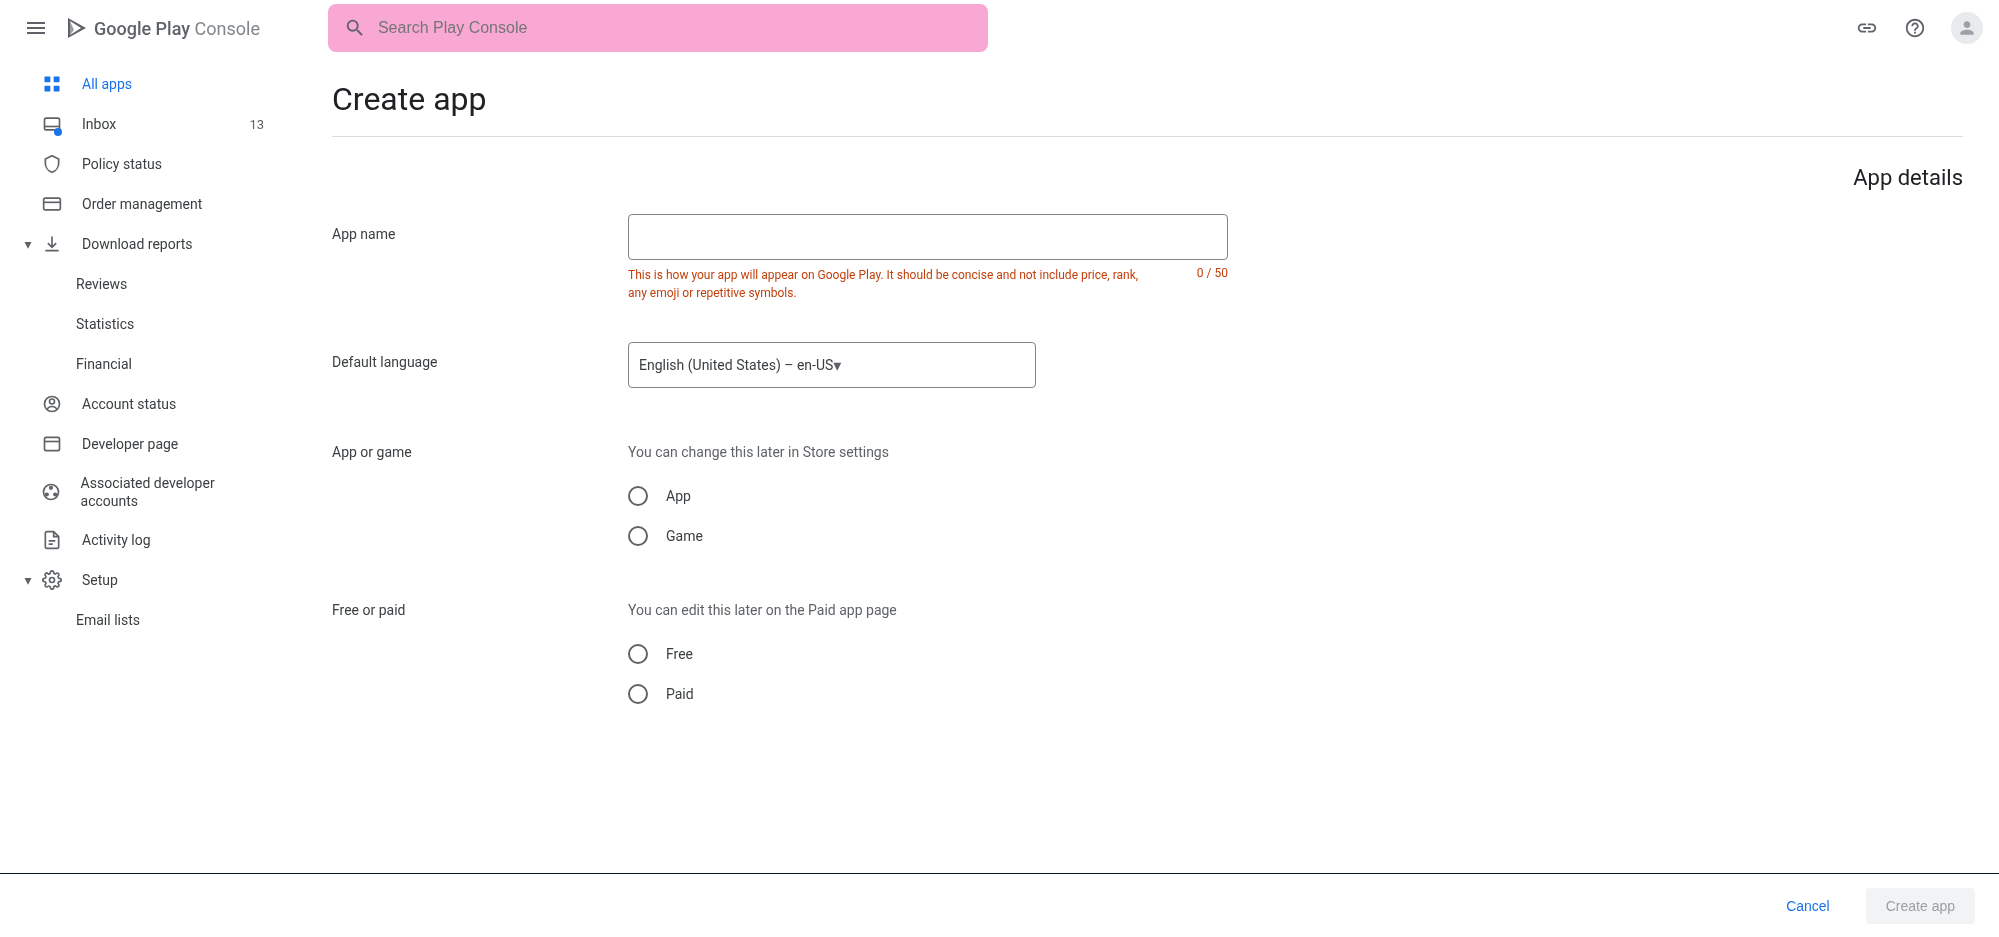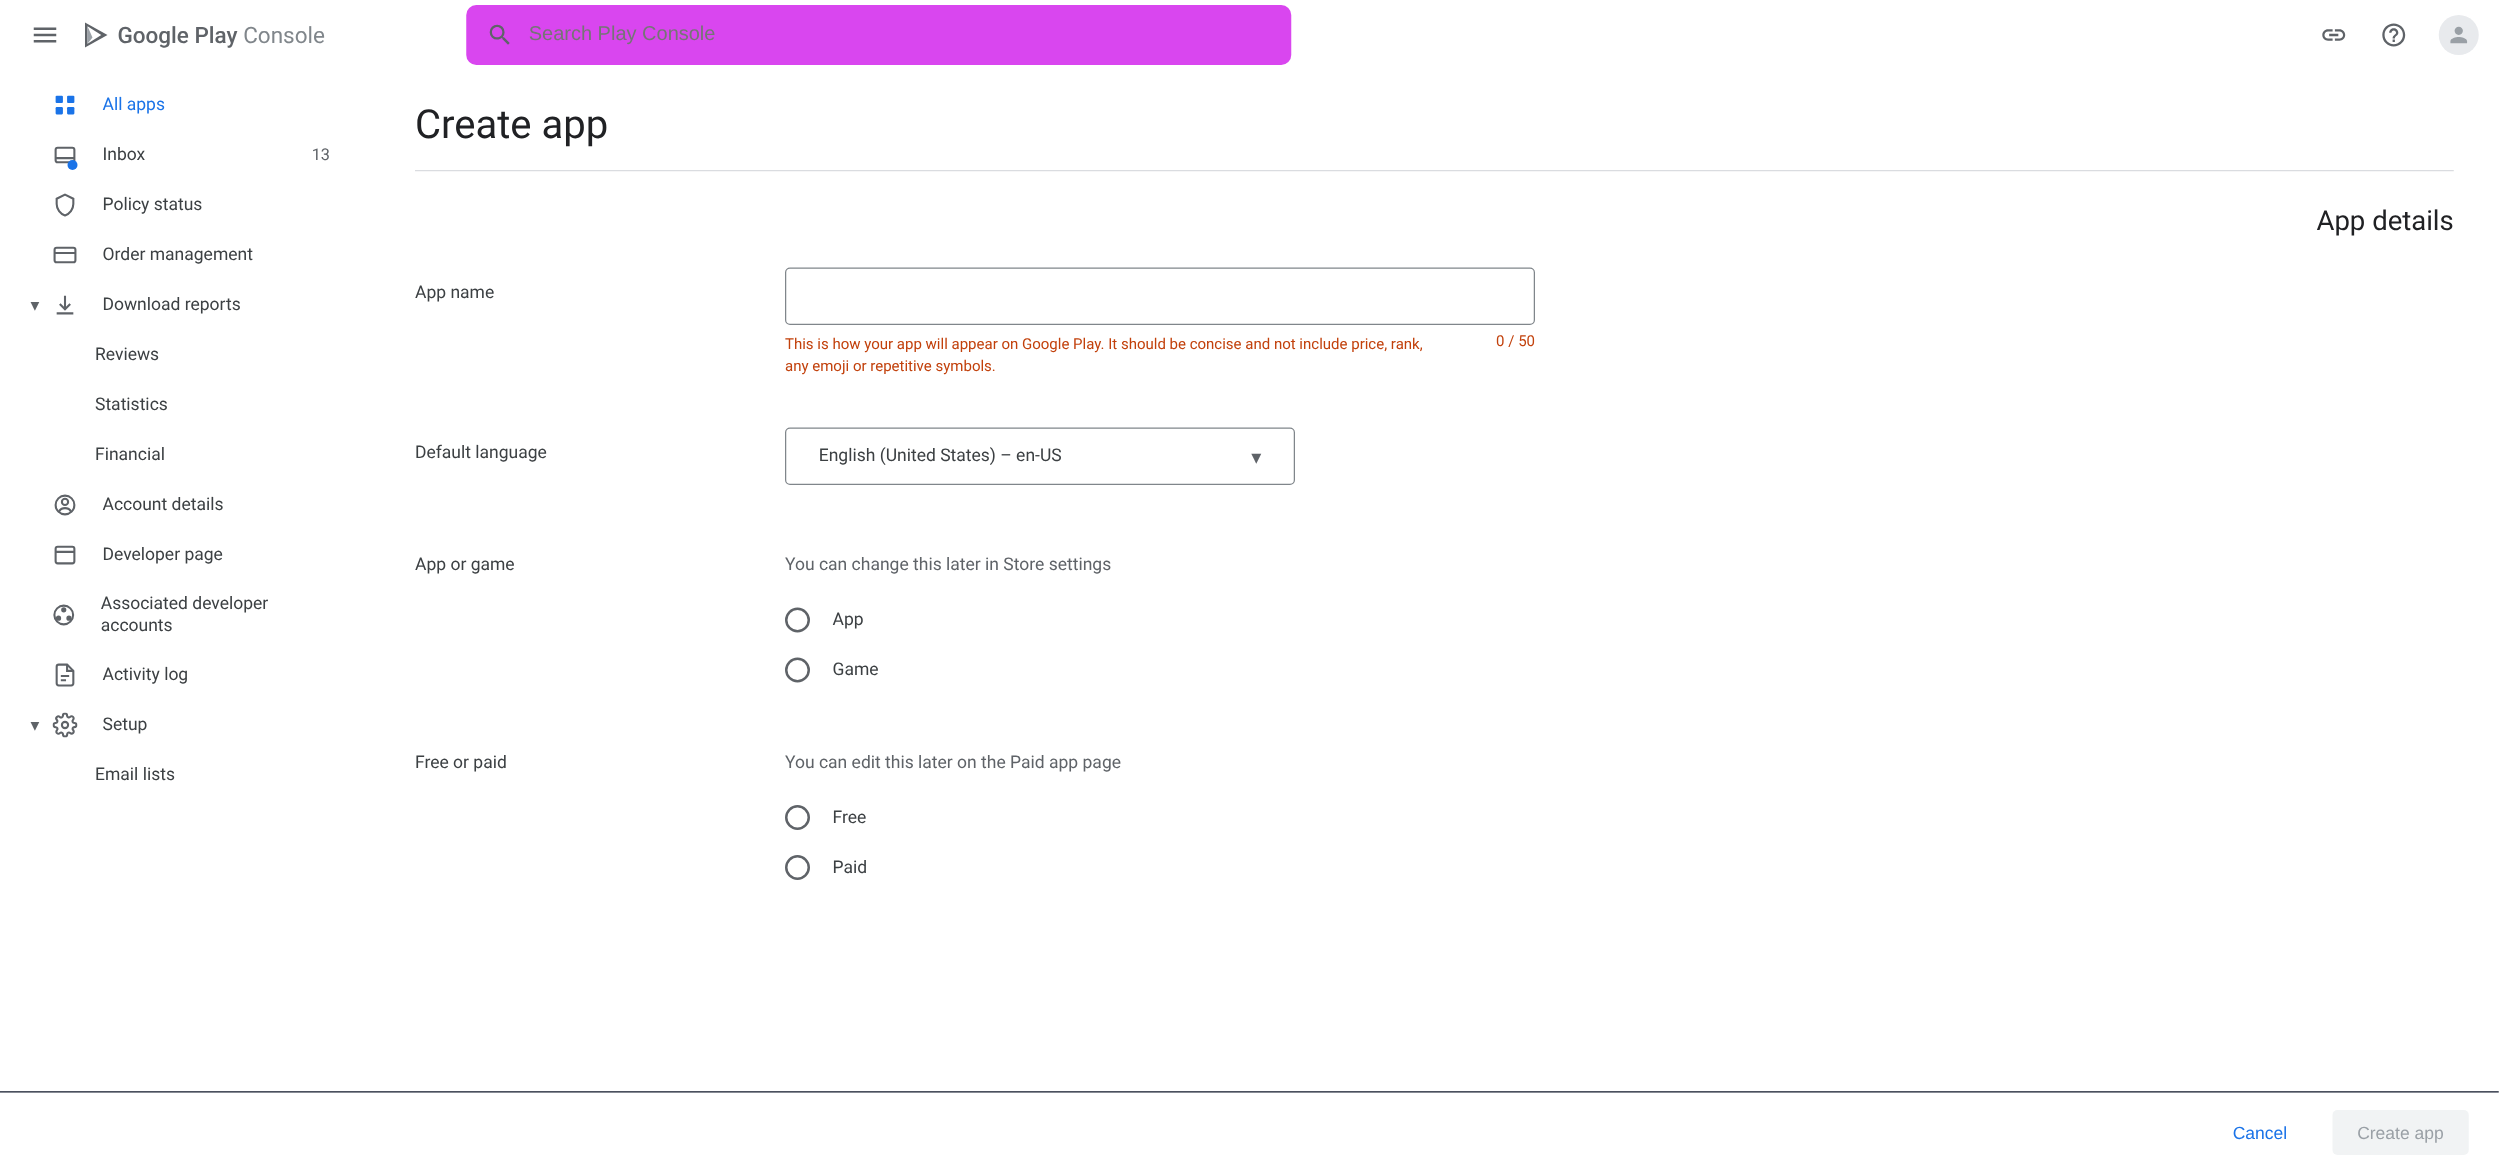--- a/index.html
+++ b/index.html
@@ -34,27 +34,26 @@
     }
     .logo-text {
       font-size: 18px;
       color: #5f6368;
     }
     .logo-text .strong { color: #5f6368; font-weight: 500; }
     .logo-text .light { color: #80868b; font-weight: 400; }
     .search-container {
       flex: 0 0 660px;
       height: 48px;
-      background: #d946ef;
+      background: #f9a8d4;
       border-radius: 8px;
       display: flex;
       align-items: center;
       padding: 0 16px;
       gap: 12px;
-      margin-left: 45px;
     }
     .search-container svg { color: #5f6368; }
     .search-input {
       border: none;
       background: transparent;
       outline: none;
       font-size: 16px;
       color: #202124;
       flex: 1;
     }
@@ -179,22 +178,21 @@
       color: #c2410c;
     }
     .helper-text { max-width: 520px; line-height: 1.5; }
     .select-wrap {
       width: 408px;
       height: 46px;
       border: 1px solid #80868b;
       border-radius: 4px;
       display: flex;
       align-items: center;
-      justify-content: space-between;
-      padding: 0 26px;
+      padding: 0 10px;
       cursor: pointer;
     }
     .select-value { font-size: 14px; color: #3c4043; }
     .select-caret { color: #5f6368; }
     .hint-text {
       font-size: 14px;
       color: #5f6368;
       margin-bottom: 26px;
     }
     .radio-row {
@@ -342,21 +340,21 @@
       <span>Financial</span>
     </div>
     <div class="nav-item">
       <span class="nav-icon">
           <svg width="20" height="20" viewBox="0 0 24 24" fill="none" stroke="currentColor" stroke-width="2">
             <circle cx="12" cy="12" r="9"></circle>
             <circle cx="12" cy="9" r="3"></circle>
             <path d="M6 19c1-3 4-4 6-4s5 1 6 4"></path>
           </svg>
         </span>
-      <span>Account details</span>
+      <span>Account status</span>
     </div>
     <div class="nav-item">
       <span class="nav-icon">
           <svg width="20" height="20" viewBox="0 0 24 24" fill="none" stroke="currentColor" stroke-width="2">
             <rect x="3" y="4" width="18" height="16" rx="2"></rect>
             <path d="M3 9h18"></path>
           </svg>
         </span>
       <span>Developer page</span>
     </div>

